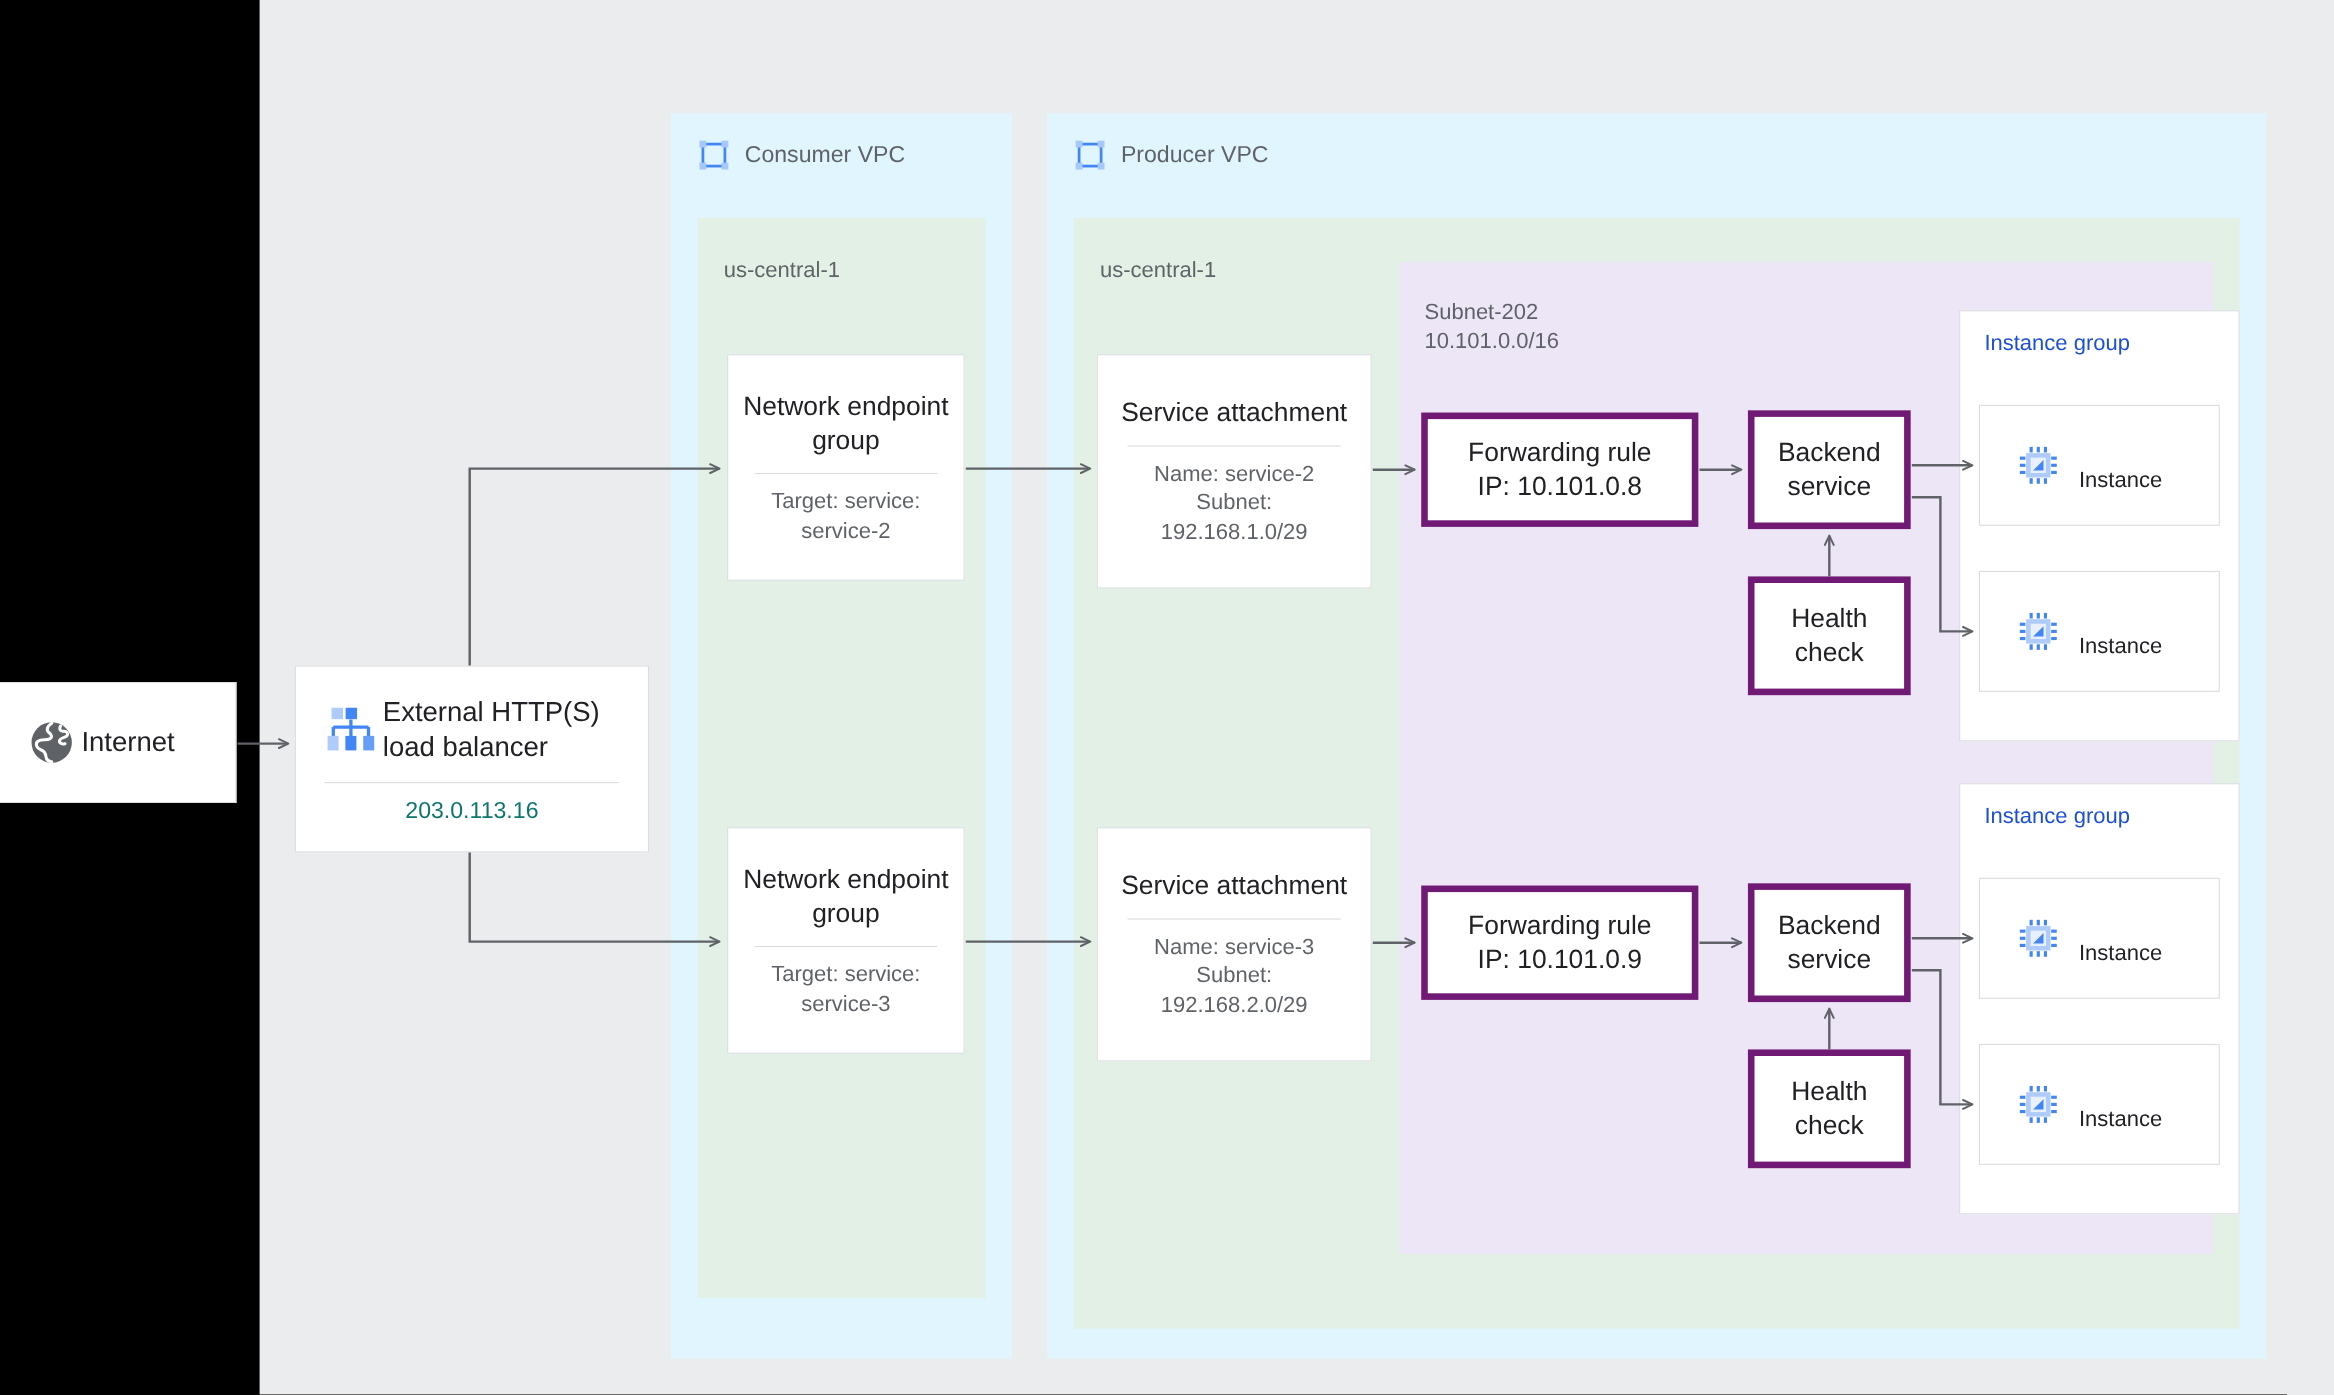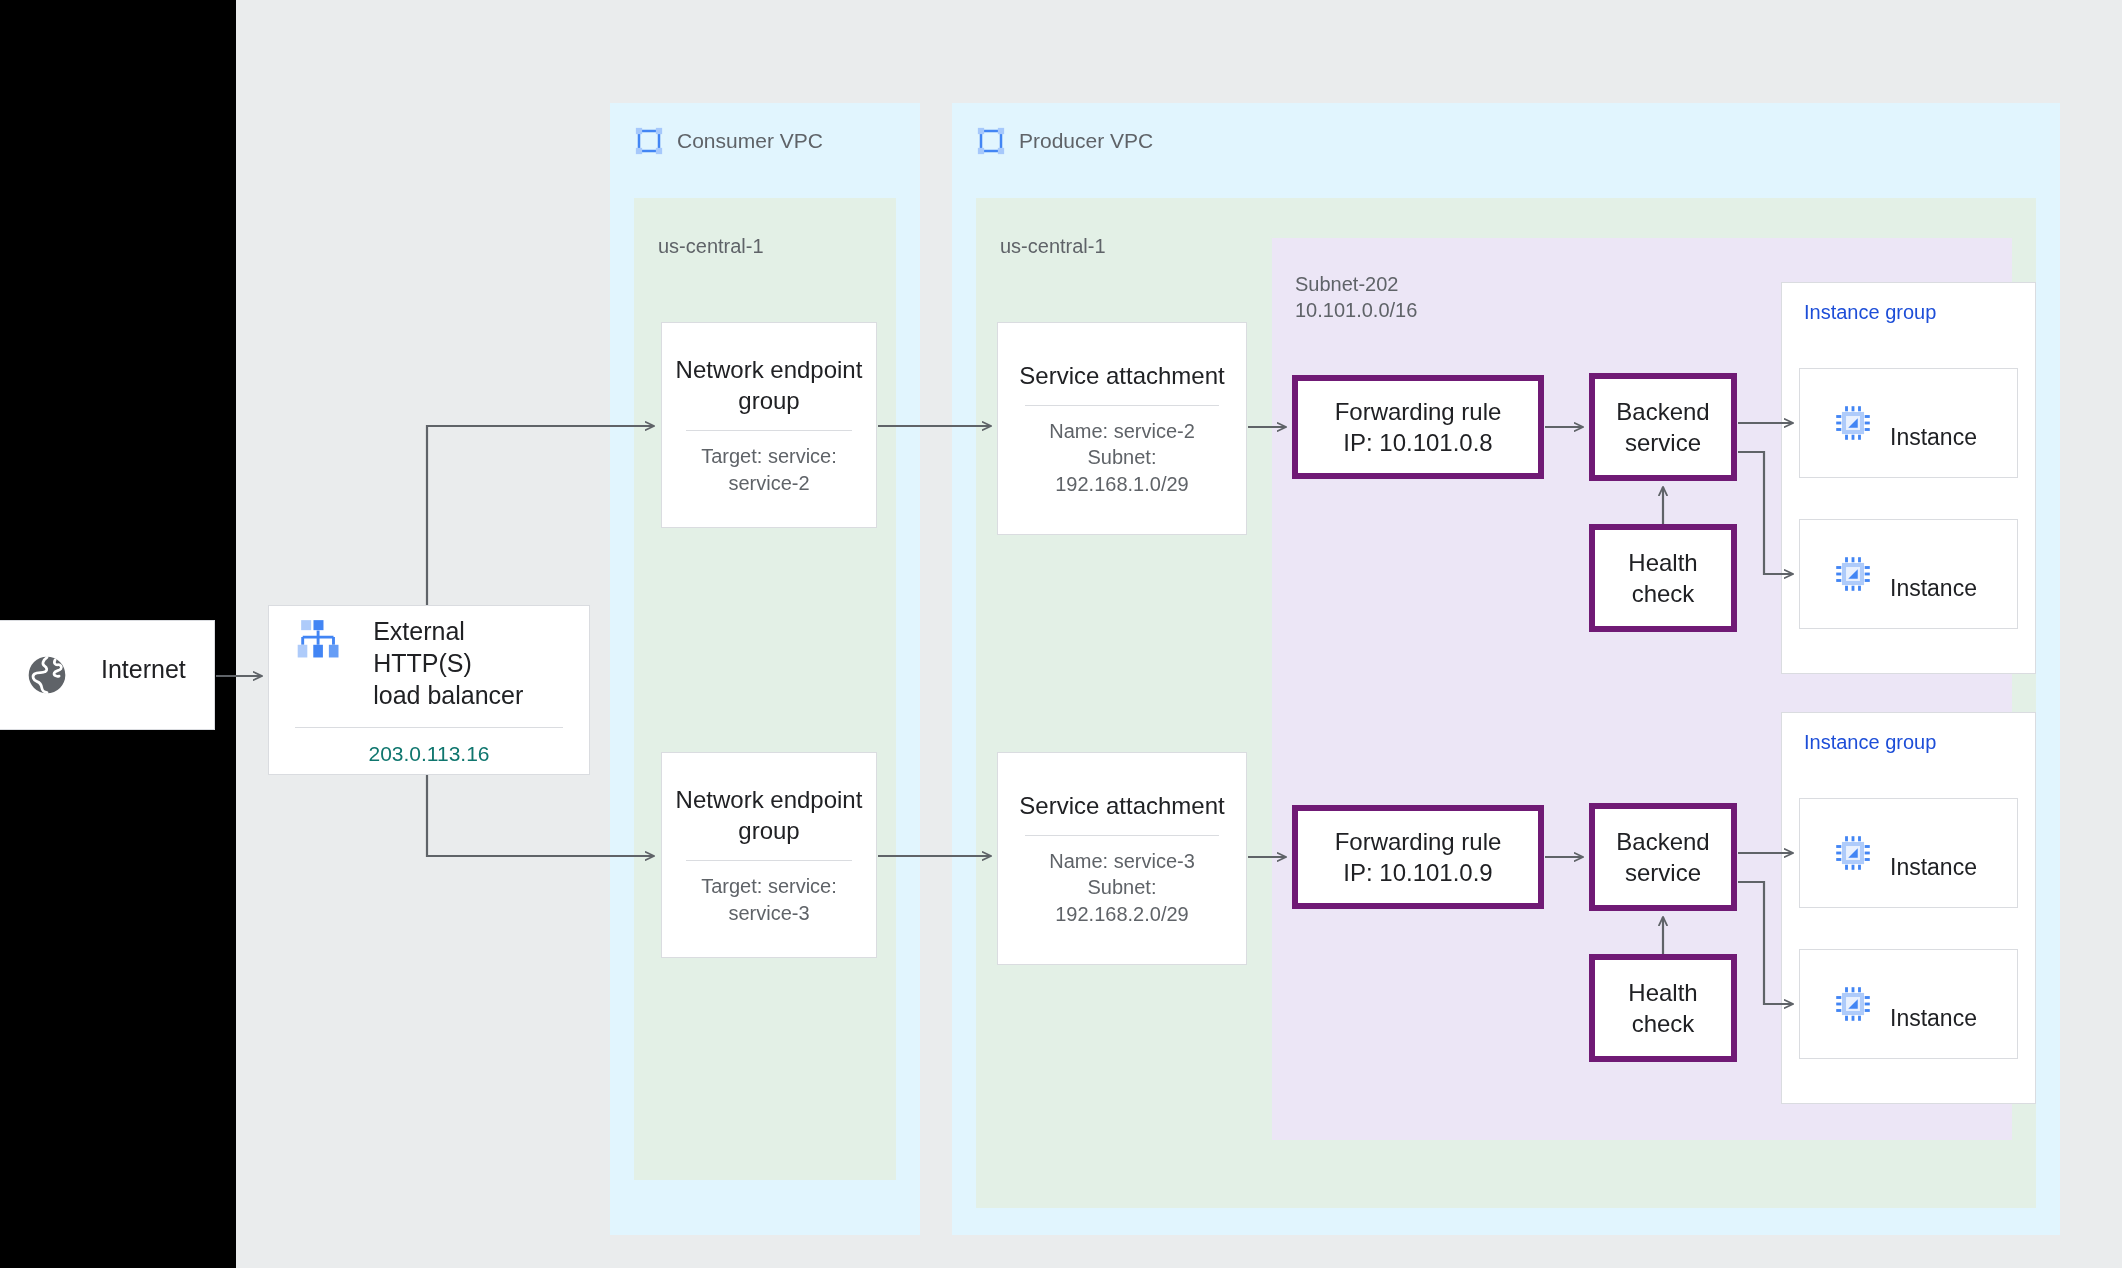--- a/index.html
+++ b/index.html
@@ -34,31 +34,31 @@
   .card .rule{width:78%;height:1px;background:#dadce0;margin:14px 0 12px;}
   .card .sub{font-size:20px;color:#5f6368;line-height:1.33;text-align:center;white-space:pre-line;padding:0 8px;}
 
   .plain{position:absolute;background:#fff;border:6px solid #701a75;box-sizing:border-box;
          display:flex;align-items:center;justify-content:center;text-align:center;
          font-size:24px;color:#202124;line-height:1.3;}
 
   
   .iconcard{position:absolute;background:#fff;border:1px solid #dadce0;box-sizing:border-box;
             display:flex;flex-direction:column;justify-content:center;}
-  .iconrow{display:flex;align-items:flex-start;gap:32px;padding:0 26px;}
+  .iconrow{display:flex;align-items:center;gap:5px;padding:0 26px;}
   .iconrow .txt{font-size:25px;color:#202124;line-height:1.28;}
   .iconcard .rule{height:1px;background:#dadce0;margin:16px 26px 14px;}
   .iconcard .sub{font-size:21px;color:#0f766e;text-align:center;}
 
   
   .igroup{position:absolute;background:#fff;border:1px solid #dadce0;box-sizing:border-box;}
   .igroup .gl{position:absolute;left:22px;top:18px;font-size:20px;color:#1d4ed8;}
   .inst{position:absolute;background:#fff;border:1px solid #dadce0;box-sizing:border-box;
         display:flex;align-items:center;gap:18px;padding-left:34px;}
-  .inst .txt{font-size:23px;color:#202124;margin-top:28px;}
+  .inst .txt{font-size:20px;color:#202124;margin-top:28px;}
 
   svg.edge{position:absolute;left:0;top:0;width:2122px;height:1268px;overflow:visible;pointer-events:none;}
 </style>
 </head>
 <body>
 
 <div id="stage">
   <div id="canvas"></div>
 
 

